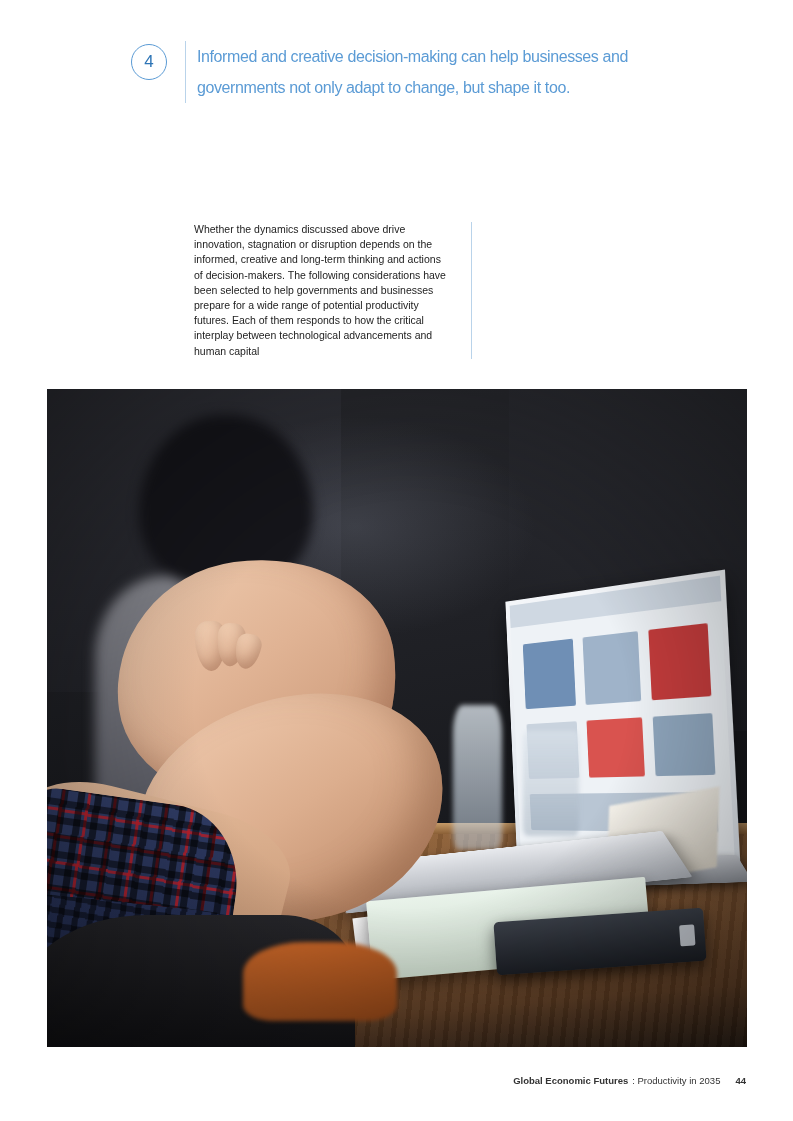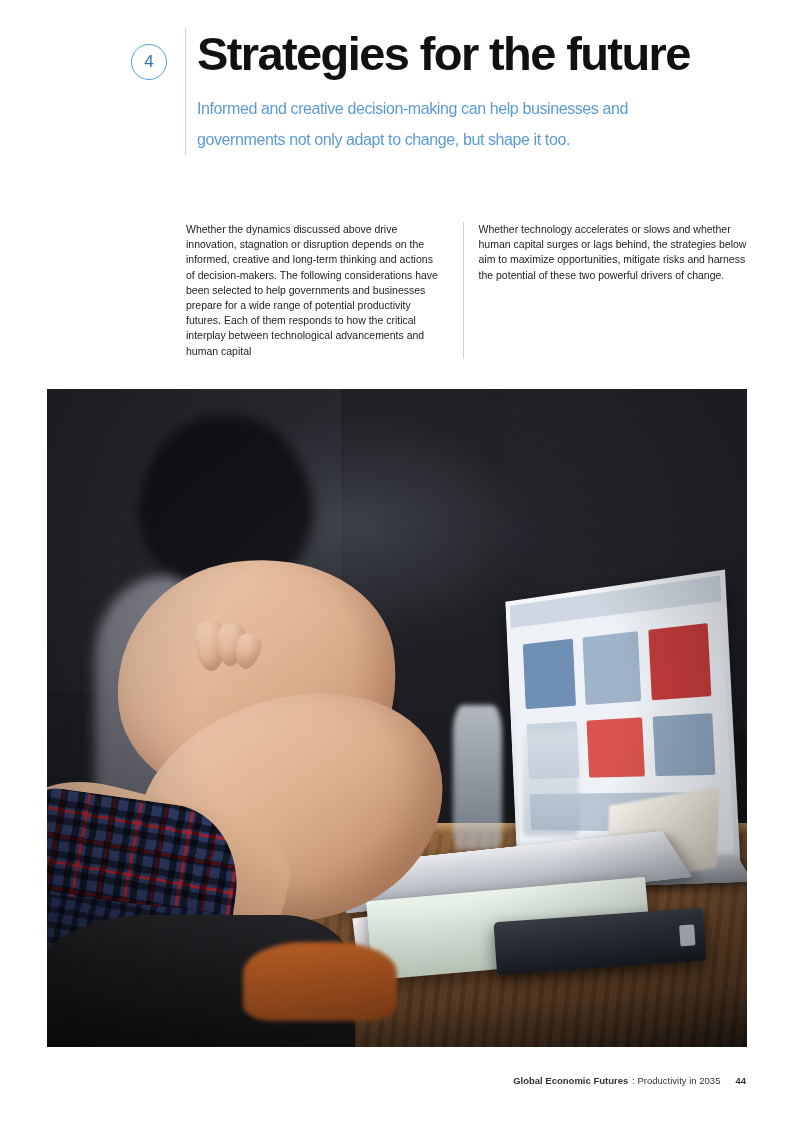--- a/index.html
+++ b/index.html
@@ -72,21 +72,21 @@
     color: #5b9bd5;
     margin: 13px 0 0 0;
     padding-left: 11px;
     letter-spacing: -0.4px;
     max-width: 520px;
   }
 
   
   .body-cols {
     position: absolute;
-    left: 186px;
+    left: 194px;
     top: 222px;
     width: 562px;
     display: flex;
     gap: 0;
   }
 
   .col {
     width: 255px;
     font-size: 10.5px;
     line-height: 15.2px;
@@ -452,31 +452,29 @@
   .footer .pagenum { font-weight: 700; margin-left: 11px; }
 </style>
 </head>
 <body>
 
 <div class="page">
 
   <div class="header">
     <div class="section-number">4</div>
     <div class="title-col">
-      <h1 class="main-title">Strategies for the future</h1>
       <p class="subtitle">Informed and creative decision-making can help businesses and governments not only adapt to change, but shape it too.</p>
     </div>
   </div>
 
   <div class="body-cols">
     <div class="col left">
       <p>Whether the dynamics discussed above drive innovation, stagnation or disruption depends on the informed, creative and long-term thinking and actions of decision-makers. The following considerations have been selected to help governments and businesses prepare for a wide range of potential productivity futures. Each of them responds to how the critical interplay between technological advancements and human capital</p>
     </div>
     <div class="col right">
-      <p>Whether technology accelerates or slows and whether human capital surges or lags behind, the strategies below aim to maximize opportunities, mitigate risks and harness the potential of these two powerful drivers of change.</p>
     </div>
   </div>
 
   <div class="photo">
     <div class="photo-inner">
       <div class="bg-wall"></div>
       <div class="bg-panel-left"></div>
       <div class="bg-panel-right"></div>
       <div class="bg-glow"></div>
 

